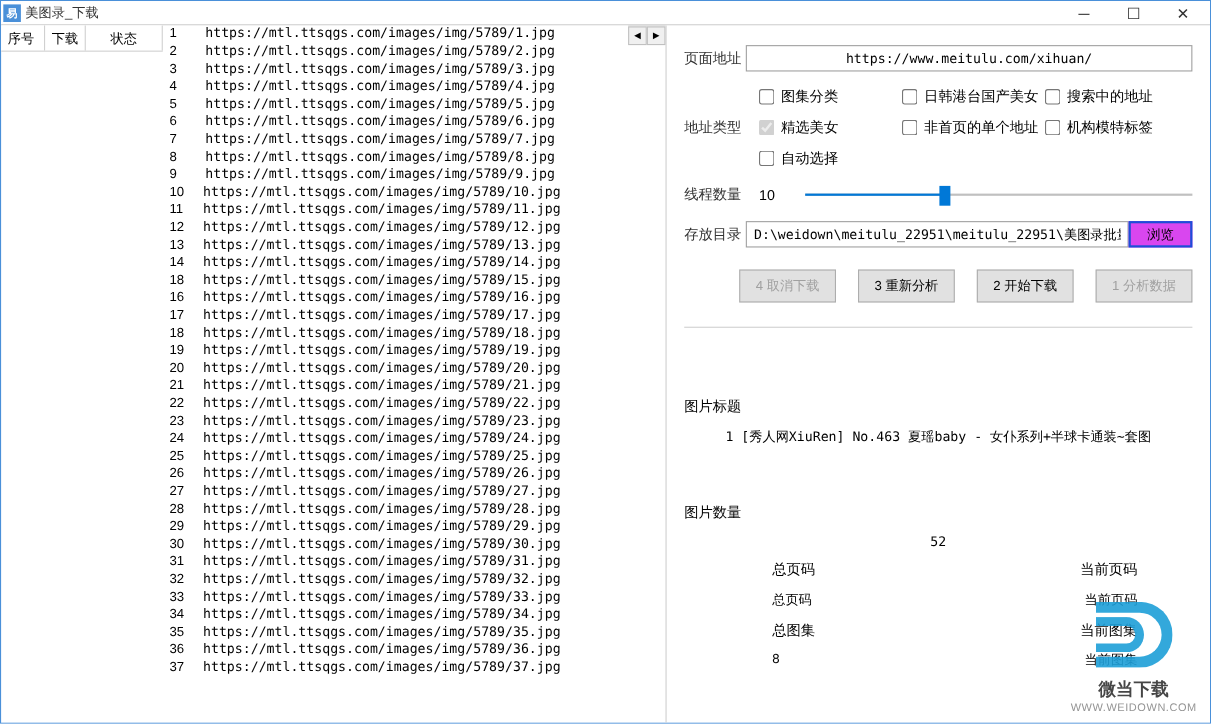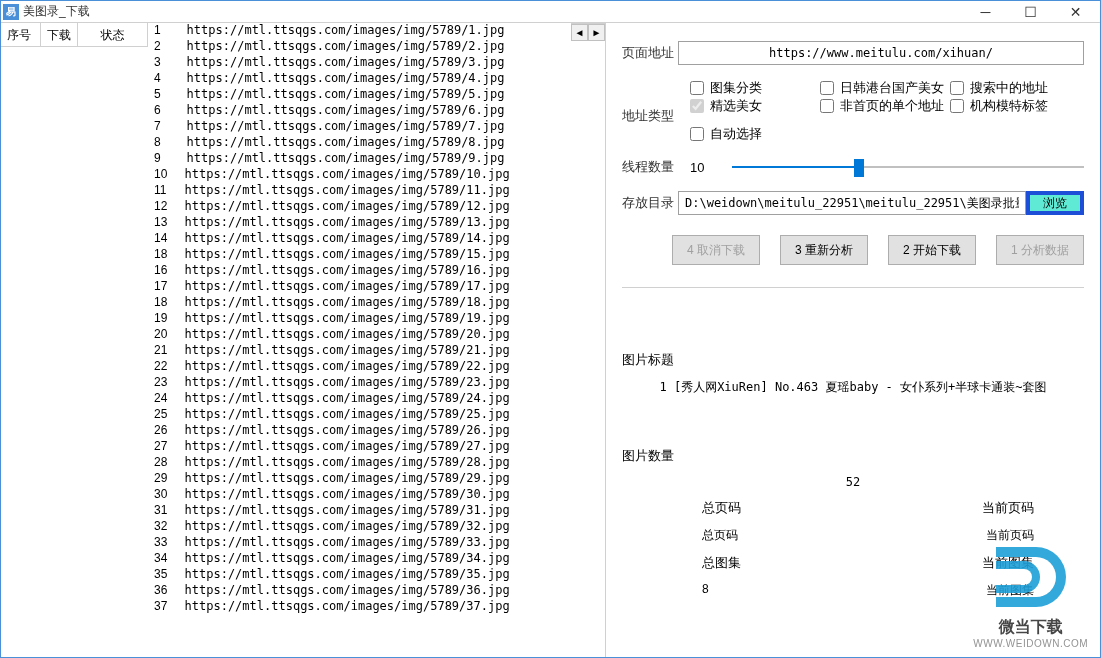--- a/index.html
+++ b/index.html
@@ -33,21 +33,21 @@
 .checkbox-row { display: flex; gap: 0; }
 .checkbox-item { display: flex; align-items: center; gap: 6px; font-size: 13px; width: 130px; }
 .checkbox-item input { width: 14px; height: 14px; }
 .addr-type-row { display: flex; align-items: flex-start; }
 .slider-row { display: flex; align-items: center; gap: 12px; }
 .slider-value { width: 30px; font-size: 13px; }
 .slider { flex: 1; position: relative; height: 20px; }
 .slider-track { position: absolute; top: 9px; left: 0; right: 0; height: 2px; background: #c0c0c0; }
 .slider-track-fill { position: absolute; top: 9px; left: 0; width: 36%; height: 2px; background: #0078d7; }
 .slider-thumb { position: absolute; top: 2px; left: 36%; width: 10px; height: 18px; background: #0078d7; transform: translateX(-50%); }
-.browse-btn { width: 58px; height: 24px; background: #5eead4; border: 4px solid #1d4ed8; font-size: 12px; cursor: pointer; }
+.browse-btn { width: 58px; height: 24px; background: #d946ef; border: 2px solid #1d4ed8; font-size: 12px; cursor: pointer; }
 .action-buttons { display: flex; gap: 20px; justify-content: flex-end; margin-top: 6px; }
 .action-btn { width: 88px; height: 30px; background: #e1e1e1; border: 1px solid #adadad; font-size: 12px; cursor: pointer; }
 .action-btn:disabled { color: #a0a0a0; }
 .divider { height: 1px; background: #d0d0d0; margin: 8px 0; }
 .info-section { display: flex; flex-direction: column; gap: 10px; font-size: 13px; }
 .info-label { font-size: 13px; margin-top: 41px; }
 .info-value { text-align: center; font-size: 12px; font-family: "SimSun", monospace; }
 .info-split { display: flex; justify-content: space-between; padding: 0 50px 0 80px; }
 .info-split-val { display: flex; justify-content: space-between; padding: 0 50px 0 80px; font-size: 12px; }
 .watermark { position: absolute; bottom: 8px; right: 12px; opacity: 0.9; display:flex; flex-direction:column; align-items:center; pointer-events:none;}
@@ -275,21 +275,21 @@
       </div>
     </div>
     <div class="right-panel">
       <div class="form-row">
         <div class="form-label">页面地址</div>
         <input class="text-input" value="https://www.meitulu.com/xihuan/" style="">
       </div>
       <div class="addr-type-row">
         <div class="form-label" style="margin-top:28px">地址类型</div>
         <div style="flex:1">
-          <div class="checkbox-row" style="margin-left:12px">
+          <div class="checkbox-row" style="margin-bottom:10px;margin-left:12px">
             <label class="checkbox-item">
                 <input type="checkbox" style="">
                 <span>图集分类</span>
               </label>
             <label class="checkbox-item">
                 <input type="checkbox" style="">
                 <span>日韩港台国产美女</span>
               </label>
             <label class="checkbox-item">
                 <input type="checkbox" style="">

